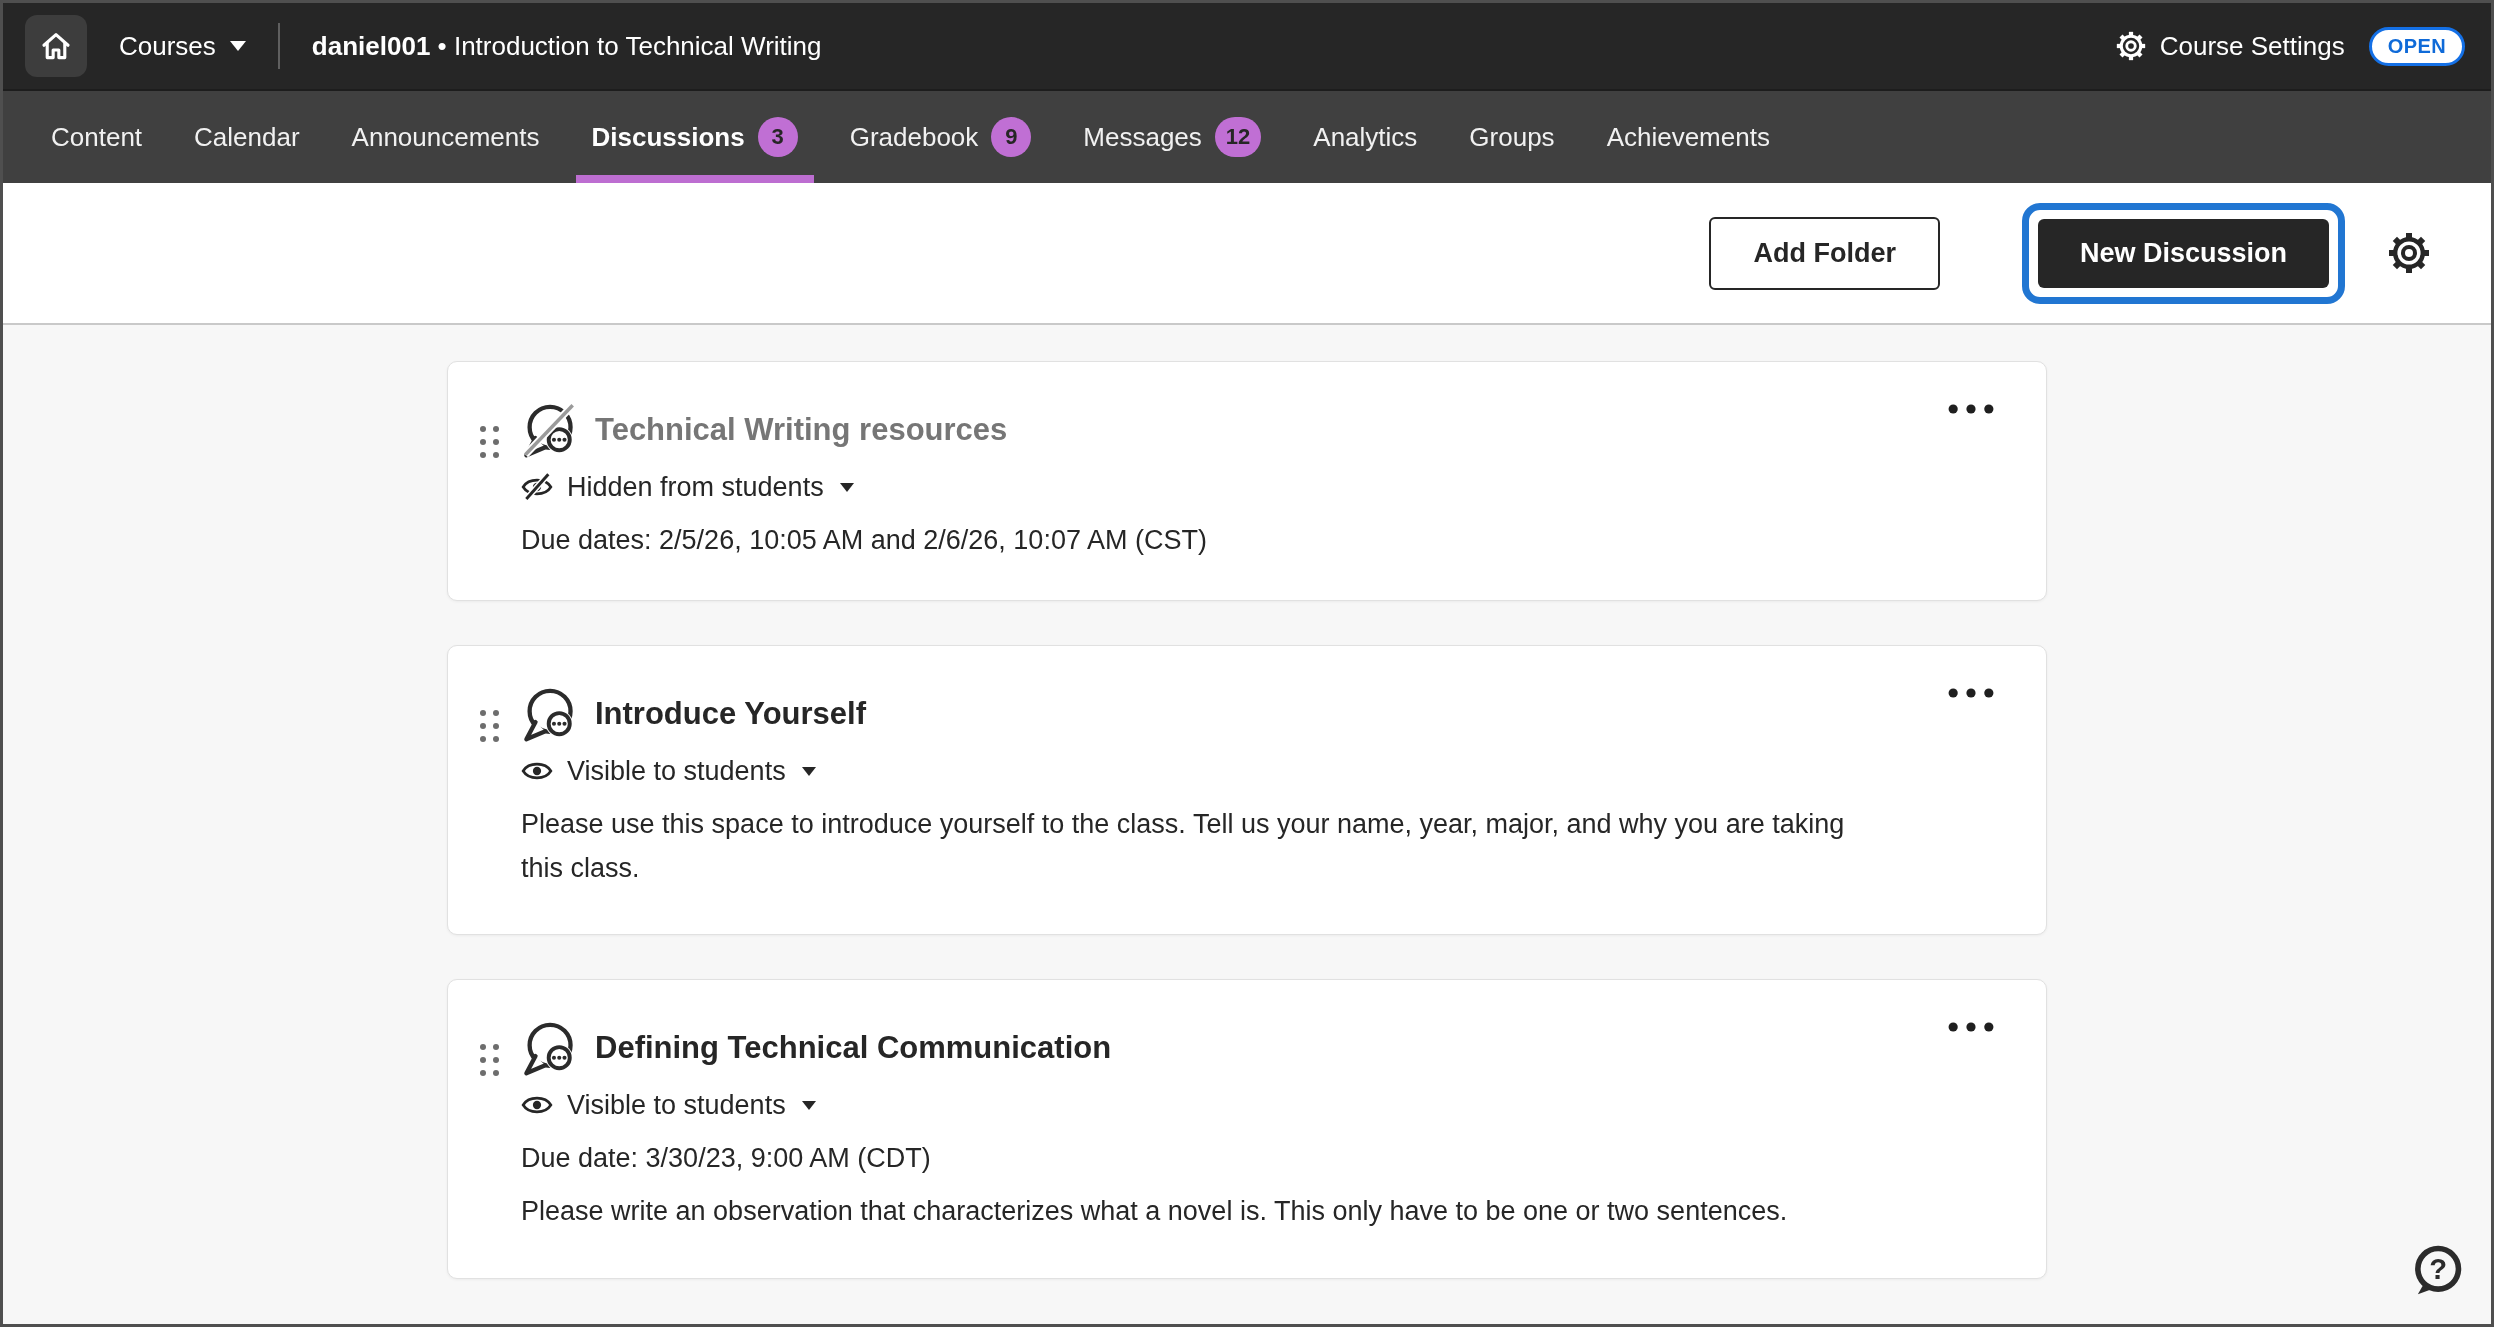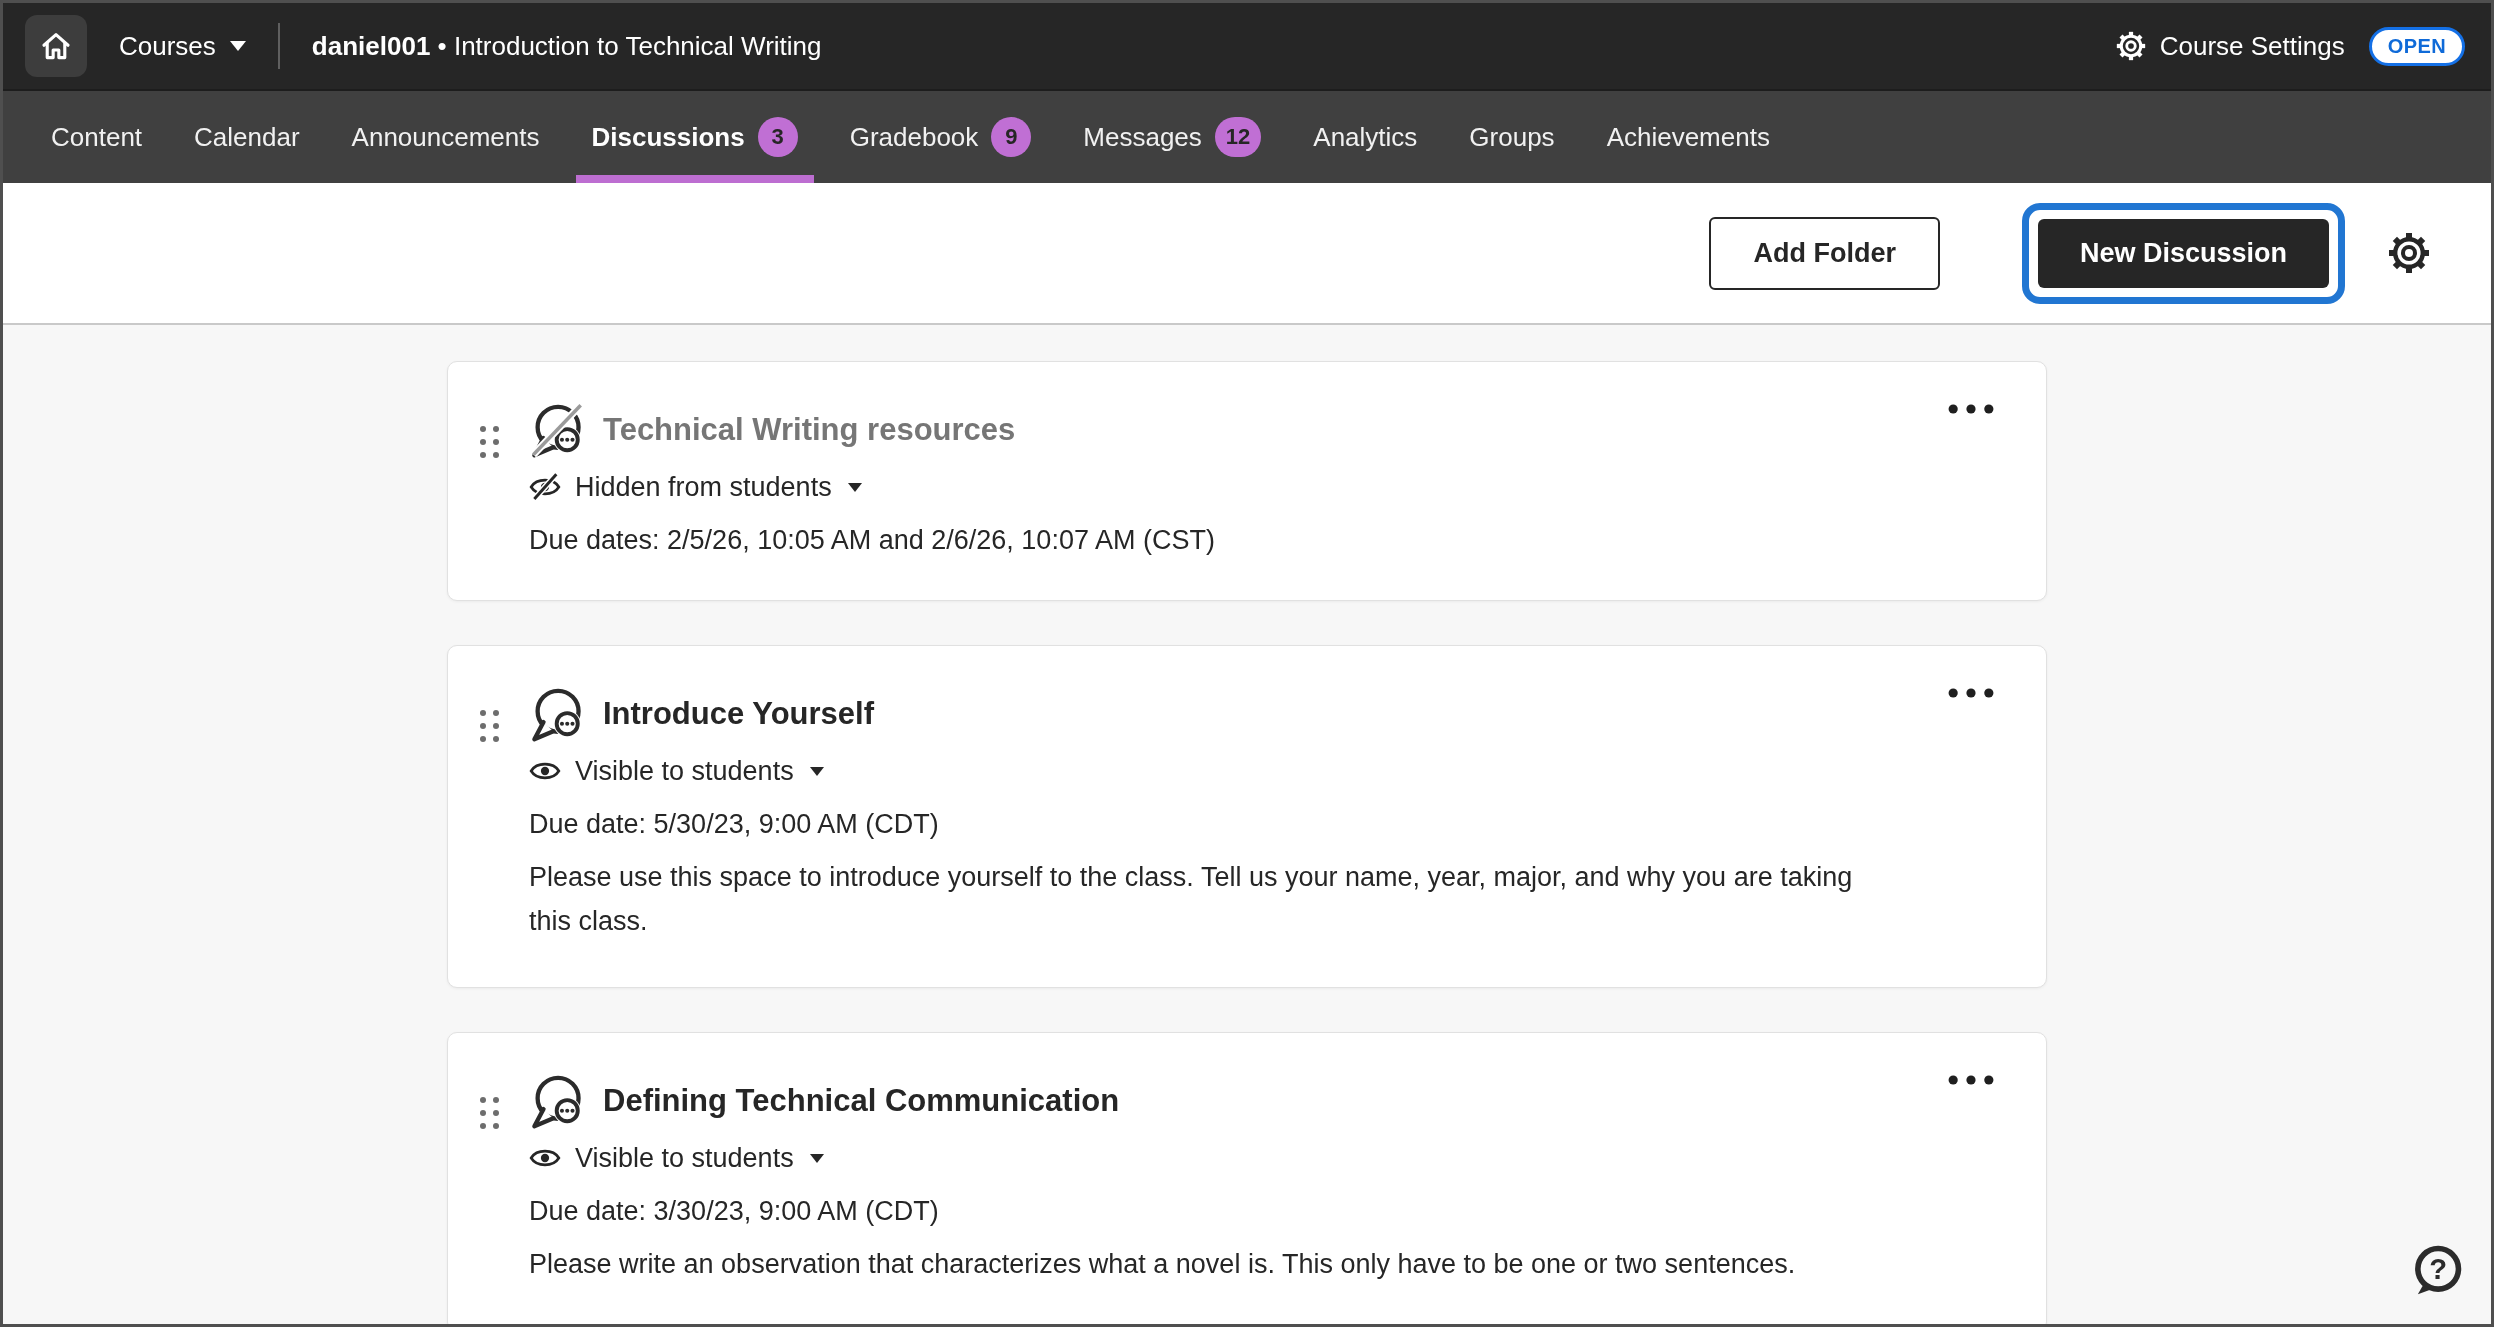--- a/index.html
+++ b/index.html
@@ -75,21 +75,21 @@
   .card {
     position:relative; background:#fff; border:1.5px solid #e1e1e1; border-radius:10px;
     box-shadow:0 1px 3px rgba(0,0,0,.05);
     padding:40px 150px 44px 30px; margin-bottom:44px;
     display:flex; align-items:flex-start;
   }
   .grip {
     display:grid; grid-template-columns:repeat(2,6px); gap:7px 7px; margin-top:22px; cursor:grab; border:none; background:none; padding:2px;
   }
   .grip i { width:6px; height:6px; border-radius:50%; background:#6d6d6d; }
-  .card-main { margin-left:28px; flex:1; }
+  .card-main { margin-left:20px; flex:1; }
   .title-row { display:flex; align-items:center; gap:18px; }
   .disc-icon { width:56px; height:56px; color:#2b2b2b; flex:0 0 auto; }
   .card-title { font-size:31px; font-weight:700; color:#262626; cursor:pointer; }
   .card.hidden-item .card-title { color:#767676; }
   .vis-row { margin-top:13px; display:flex; align-items:center; gap:14px; font-size:27px; color:#262626; background:none; border:none; cursor:pointer; font-family:inherit; }
   .vis-row svg { width:32px; height:32px; color:#262626; }
   .vis-row .caret { border-left-width:7px; border-right-width:7px; border-top-width:9px; margin-left:2px; }
   .due { margin-top:22px; font-size:27px; color:#262626; }
   .desc { margin-top:16px; font-size:27px; line-height:1.62; color:#262626; max-width:1370px; }
   .kebab { position:absolute; top:36px; right:46px; background:none; border:none; color:#1f1f1f; cursor:pointer; padding:6px; }
@@ -289,21 +289,20 @@
             </svg>
           <h3 class="card-title">Introduce Yourself</h3>
         </div>
         <button class="vis-row">
           <svg viewBox="0 0 24 24">
               <use href="#i-eye"></use>
             </svg>
           <span>Visible to students</span>
           <span class="caret"></span>
         </button>
-        <div class="due">Due date: 5/30/23, 9:00 AM (CDT)</div>
         <p class="desc">Please use this space to introduce yourself to the class. Tell us your name, year, major, and why you are taking this class.</p>
       </div>
       <button class="kebab">
         <svg width="46" height="10">
             <use href="#i-ellipsis"></use>
           </svg>
       </button>
     </section>
 
     <section class="card">

